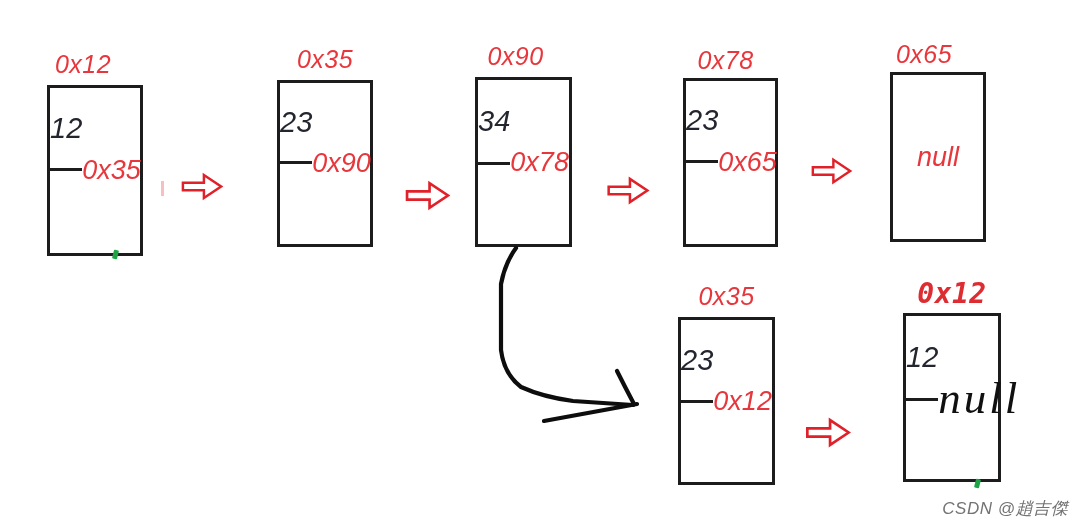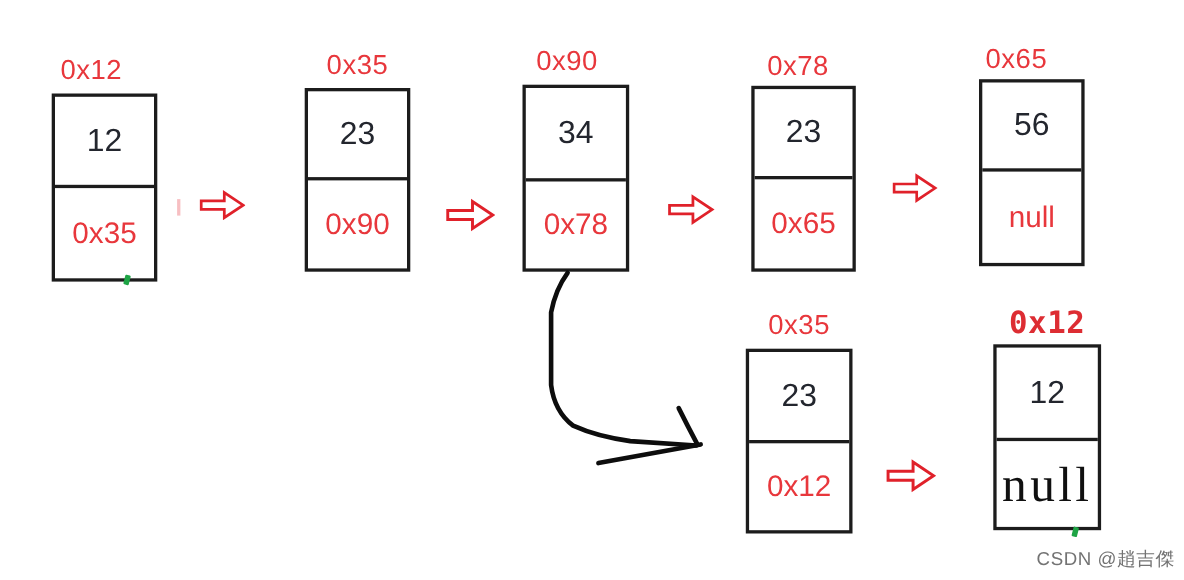--- a/index.html
+++ b/index.html
@@ -2,37 +2,38 @@
 <html><head>
 <meta charset="utf-8">
 <style>
   html,body{margin:0;padding:0;background:#ffffff;}
   .canvas{
     position:relative;
     width:1076px;height:527px;
     background:#ffffff;
     overflow:hidden;
     font-family:"Liberation Sans", sans-serif;
+    font-style:italic;
   }
   .node{position:absolute;}
   .addr{
     position:absolute;
     width:100%;
     text-align:center;
     font-size:25px;
     color:#e8373c;
     letter-spacing:0.5px;
   }
   .box{
     position:absolute;
     background:#ffffff;
     border:3px solid #1c1c1c;
     box-sizing:border-box;
     display:flex;
-    flex-direction:column;
+    flex-direction:row;
   }
   .cell{
     display:flex;
     align-items:center;
     justify-content:center;
     box-sizing:border-box;
   }
   .cell-data{
     border-bottom:3px solid #1c1c1c;
     font-size:29px;
@@ -111,21 +112,20 @@
     <div class="addr" style="top:0;left:-5px;">0x78</div>
     <div class="box" style="left:0;top:32px;width:95px;height:169px;">
       <div class="cell cell-data" style="height:82px;">23</div>
       <div class="cell cell-next">0x65</div>
     </div>
   </div>
 
   <div class="node" style="left:890px;top:40px;width:96px;height:202px;">
     <div class="addr" style="top:0;left:-14px;">0x65</div>
     <div class="box" style="left:0;top:32px;width:96px;height:170px;">
-      <div class="cell cell-data" style="height:81px;">56</div>
       <div class="cell cell-next">null</div>
     </div>
   </div>
 
   <div class="node" style="left:678px;top:282px;width:97px;height:203px;">
     <div class="addr" style="top:0;">0x35</div>
     <div class="box" style="left:0;top:35px;width:97px;height:168px;">
       <div class="cell cell-data" style="height:83px;">23</div>
       <div class="cell cell-next">0x12</div>
     </div>

